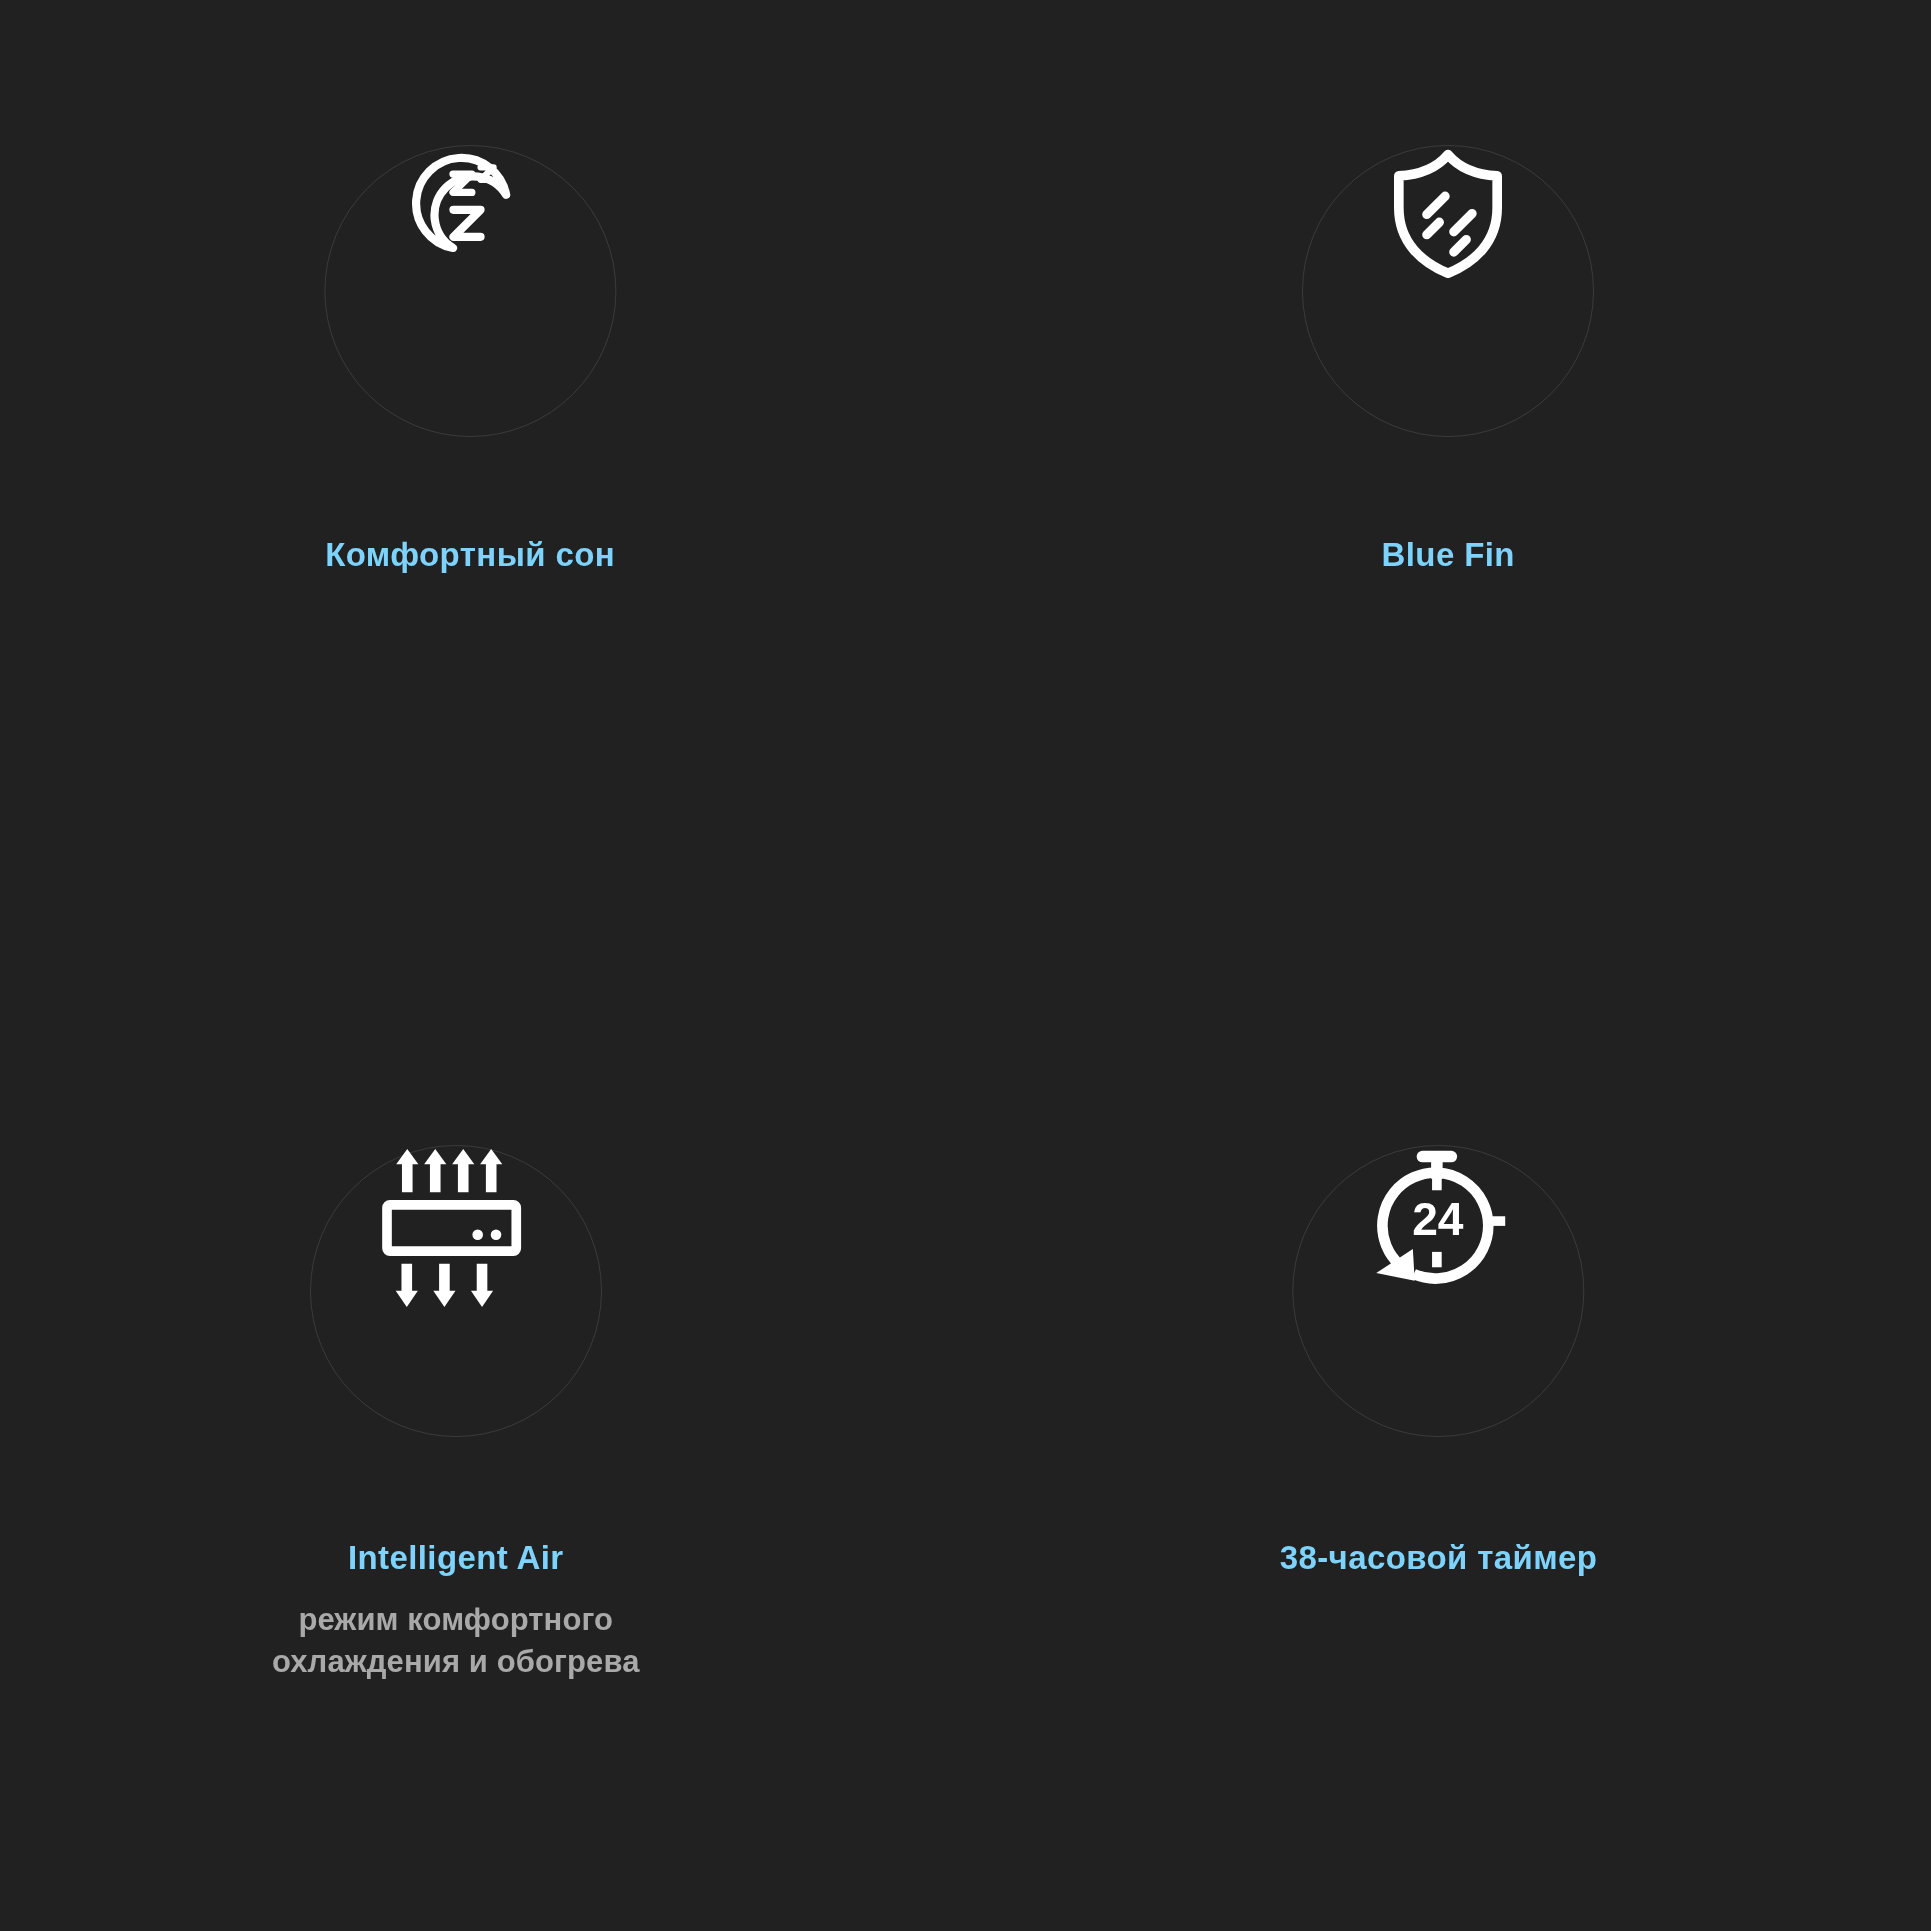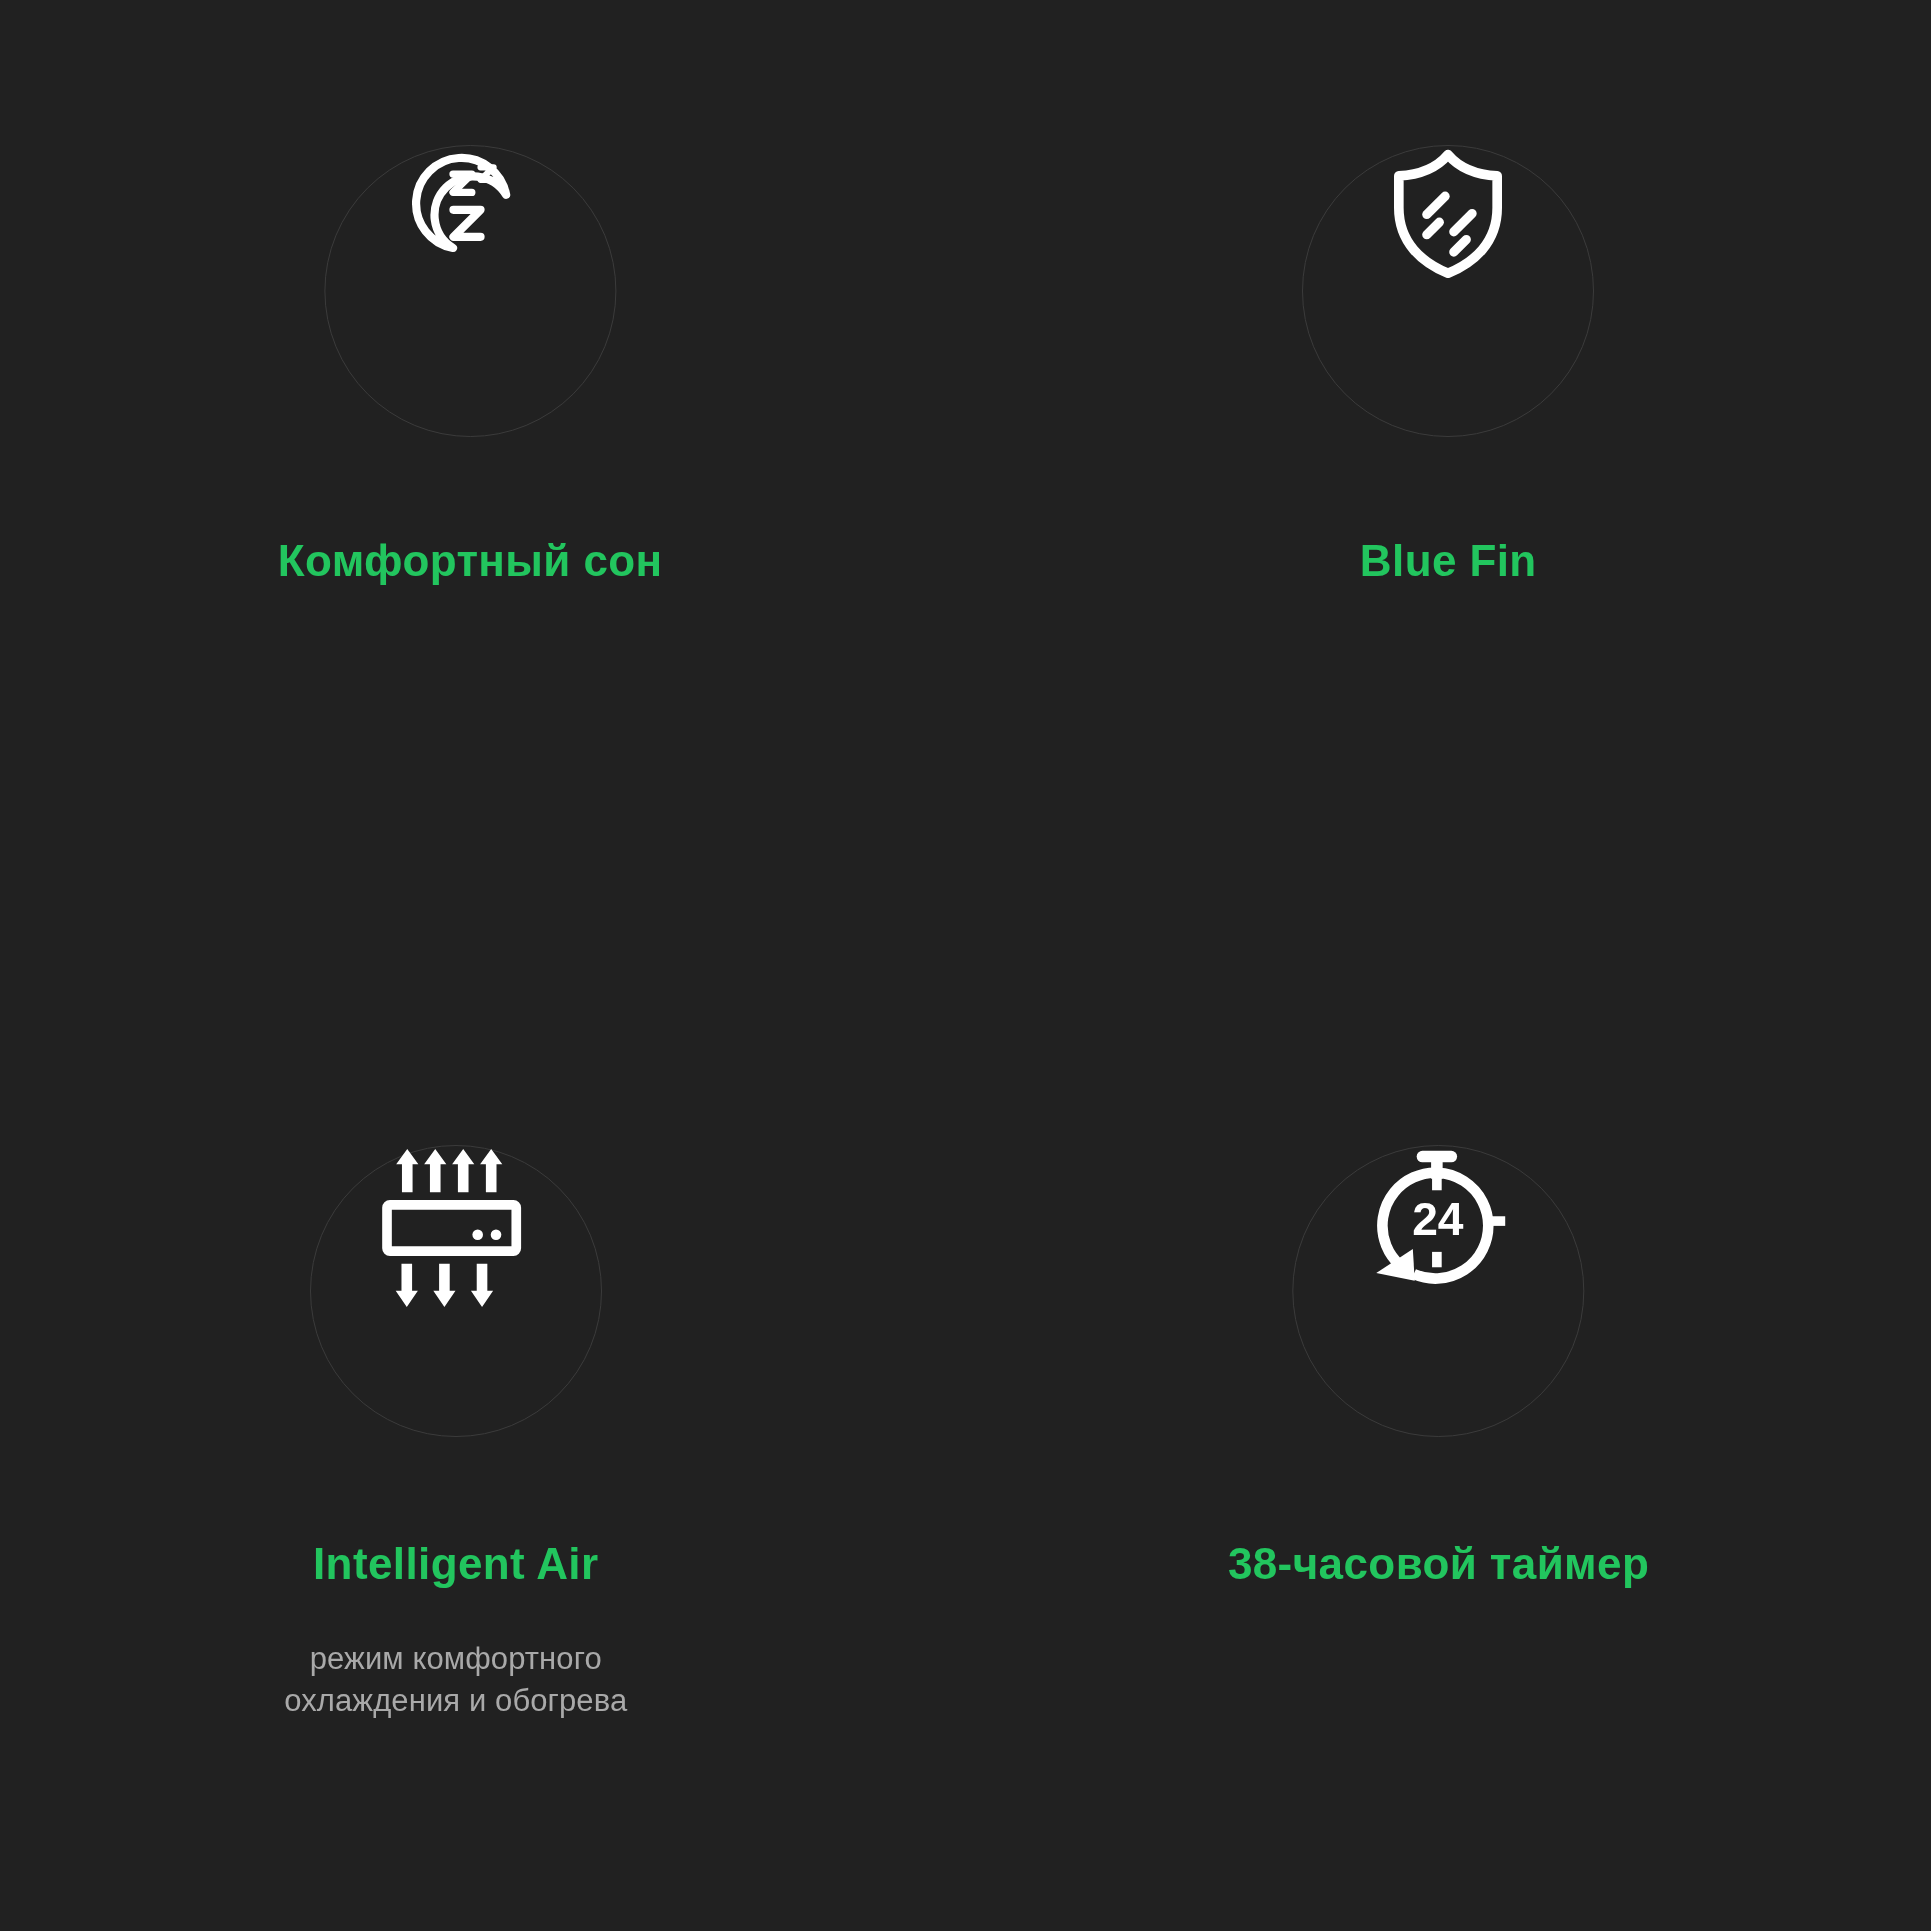--- a/index.html
+++ b/index.html
@@ -53,22 +53,22 @@
     align-items: flex-start;
     justify-content: center;
     flex: 0 0 auto;
   }
 
   .icon-circle svg {
     display: block;
   }
 
   .feature-title {
-    color: #22c55e;
-    font-size: 44px;
+    color: #7dd3fc;
+    font-size: 33px;
     font-weight: bold;
     letter-spacing: 0.4px;
     text-align: center;
     white-space: nowrap;
     line-height: 1.1;
   }
 
   .r1 .feature-title { margin-top: 100px; }
   .r2 .feature-title { margin-top: 103px; }
 
@@ -76,21 +76,21 @@
     color: #a9a9a9;
     font-size: 31px;
     font-weight: normal;
     line-height: 1.37;
     text-align: center;
     white-space: pre-line;
     letter-spacing: 0.1px;
   }
 
   .r1 .feature-desc { margin-top: 53px; }
-  .r2 .feature-desc { margin-top: 50px; }
+  .r2 .feature-desc { margin-top: 23px; font-weight: bold; }
 </style>
 </head>
 <body>
 
 <div class="features-grid">
 
   <div class="feature-card c1 r1">
     <div class="icon-circle">
       <span>
         <svg width="145" height="145" viewBox="0 0 150 150" fill="none" xmlns="http://www.w3.org/2000/svg">

